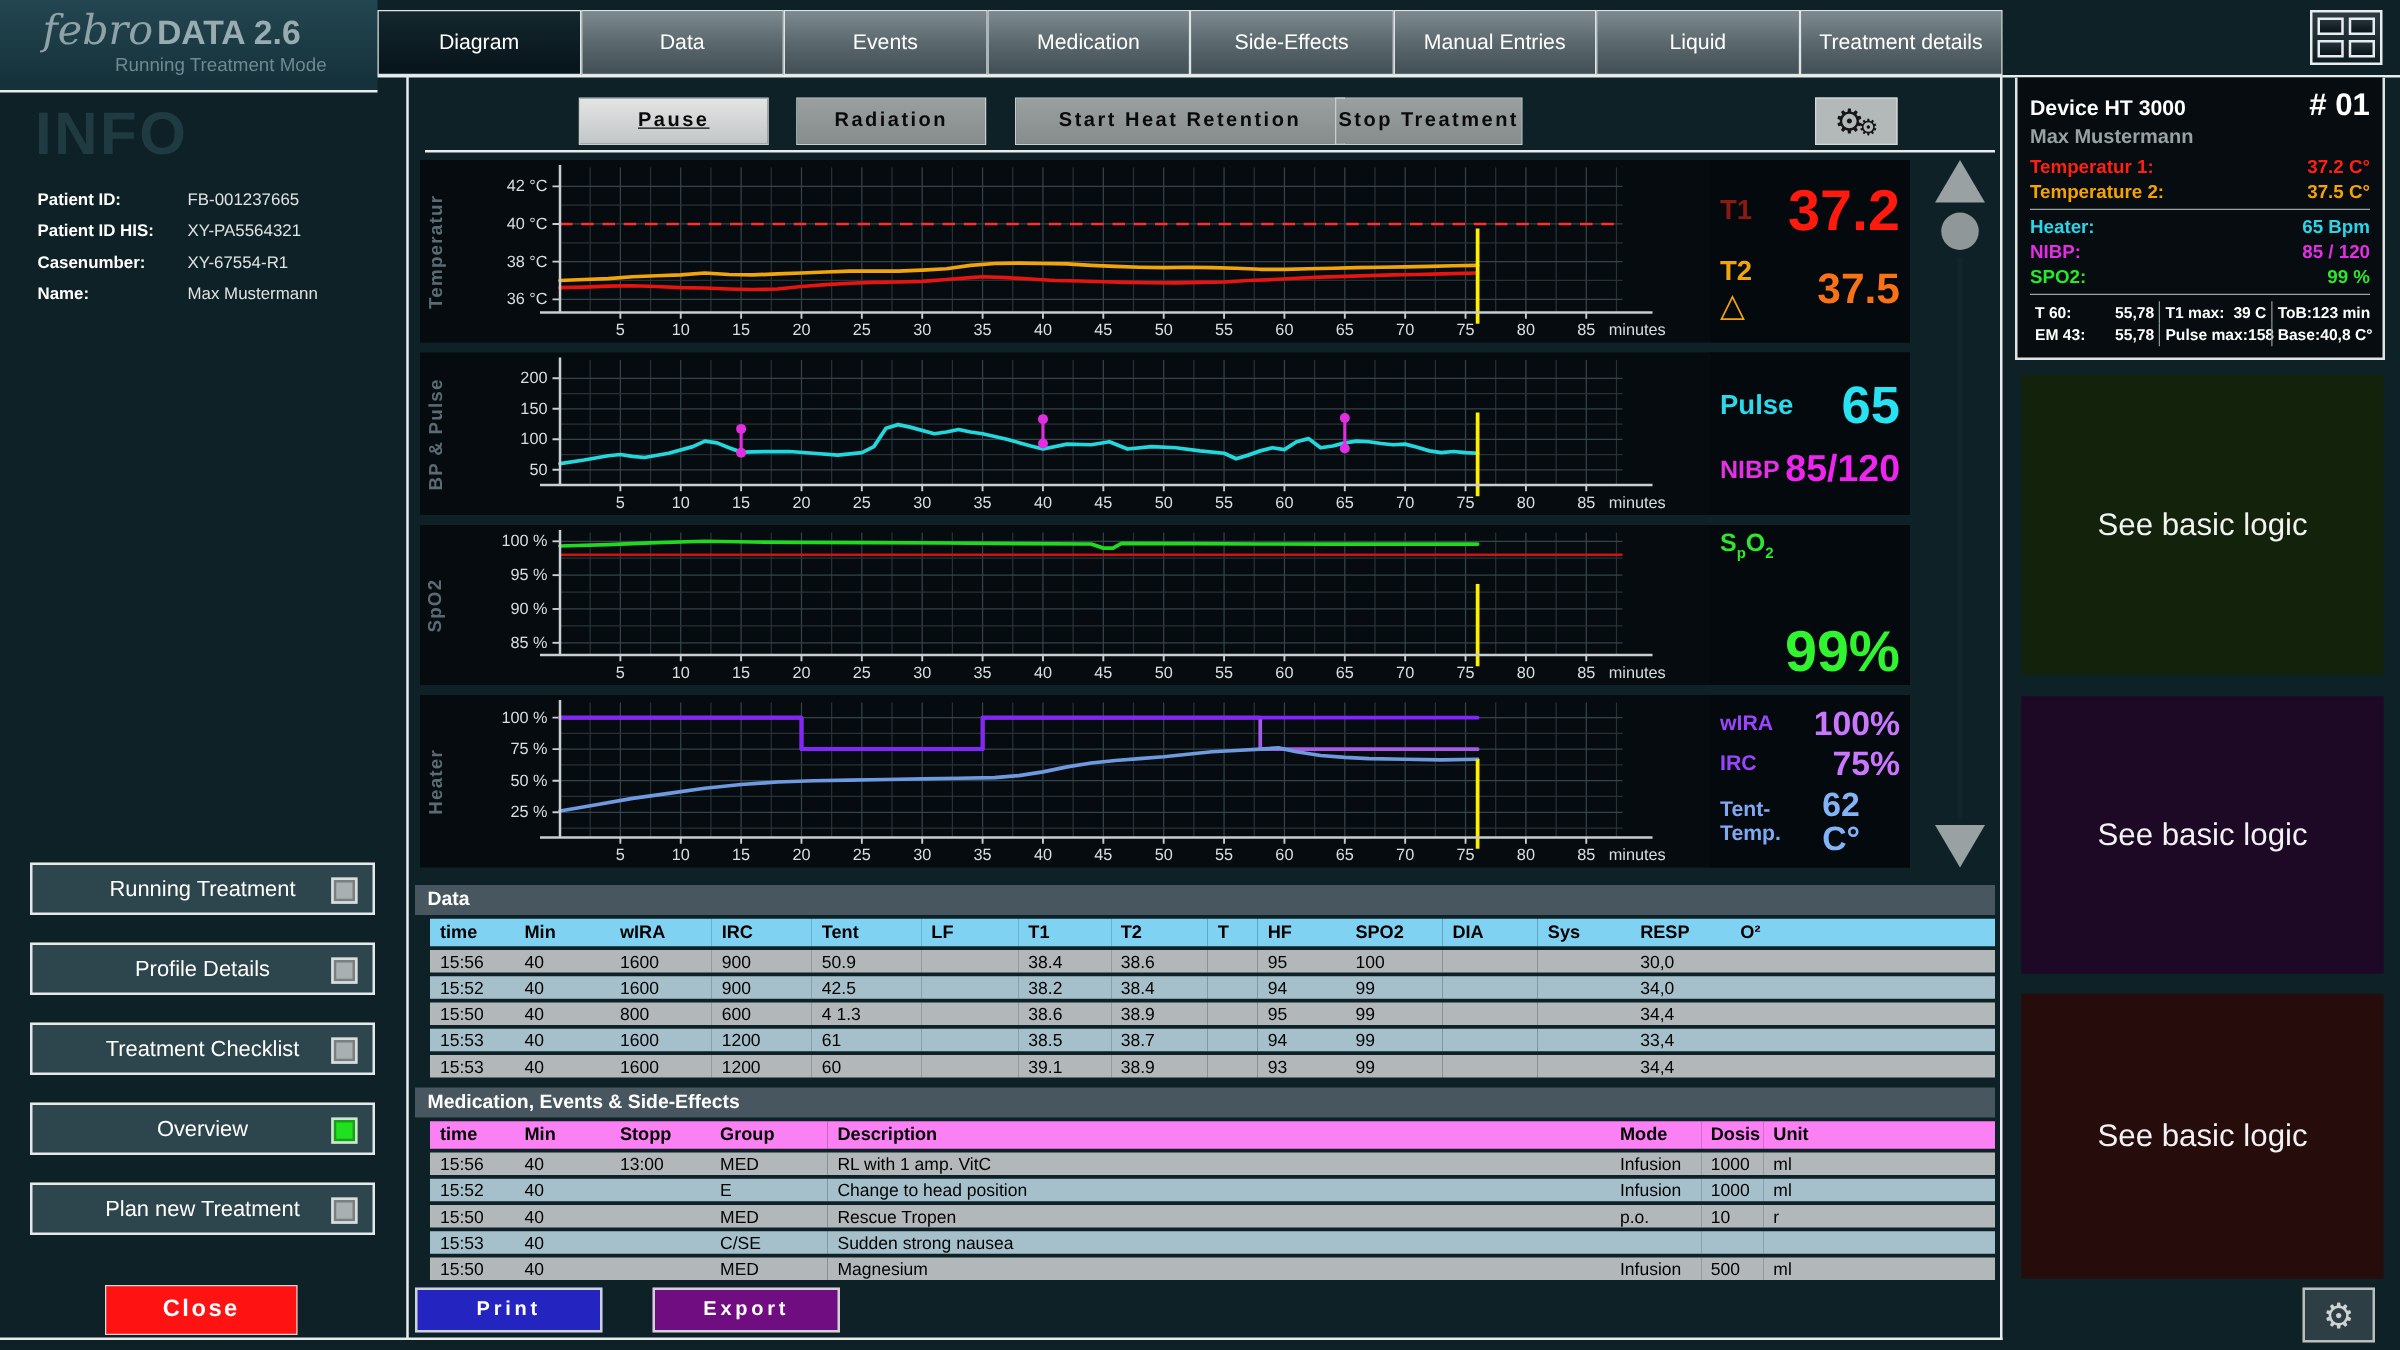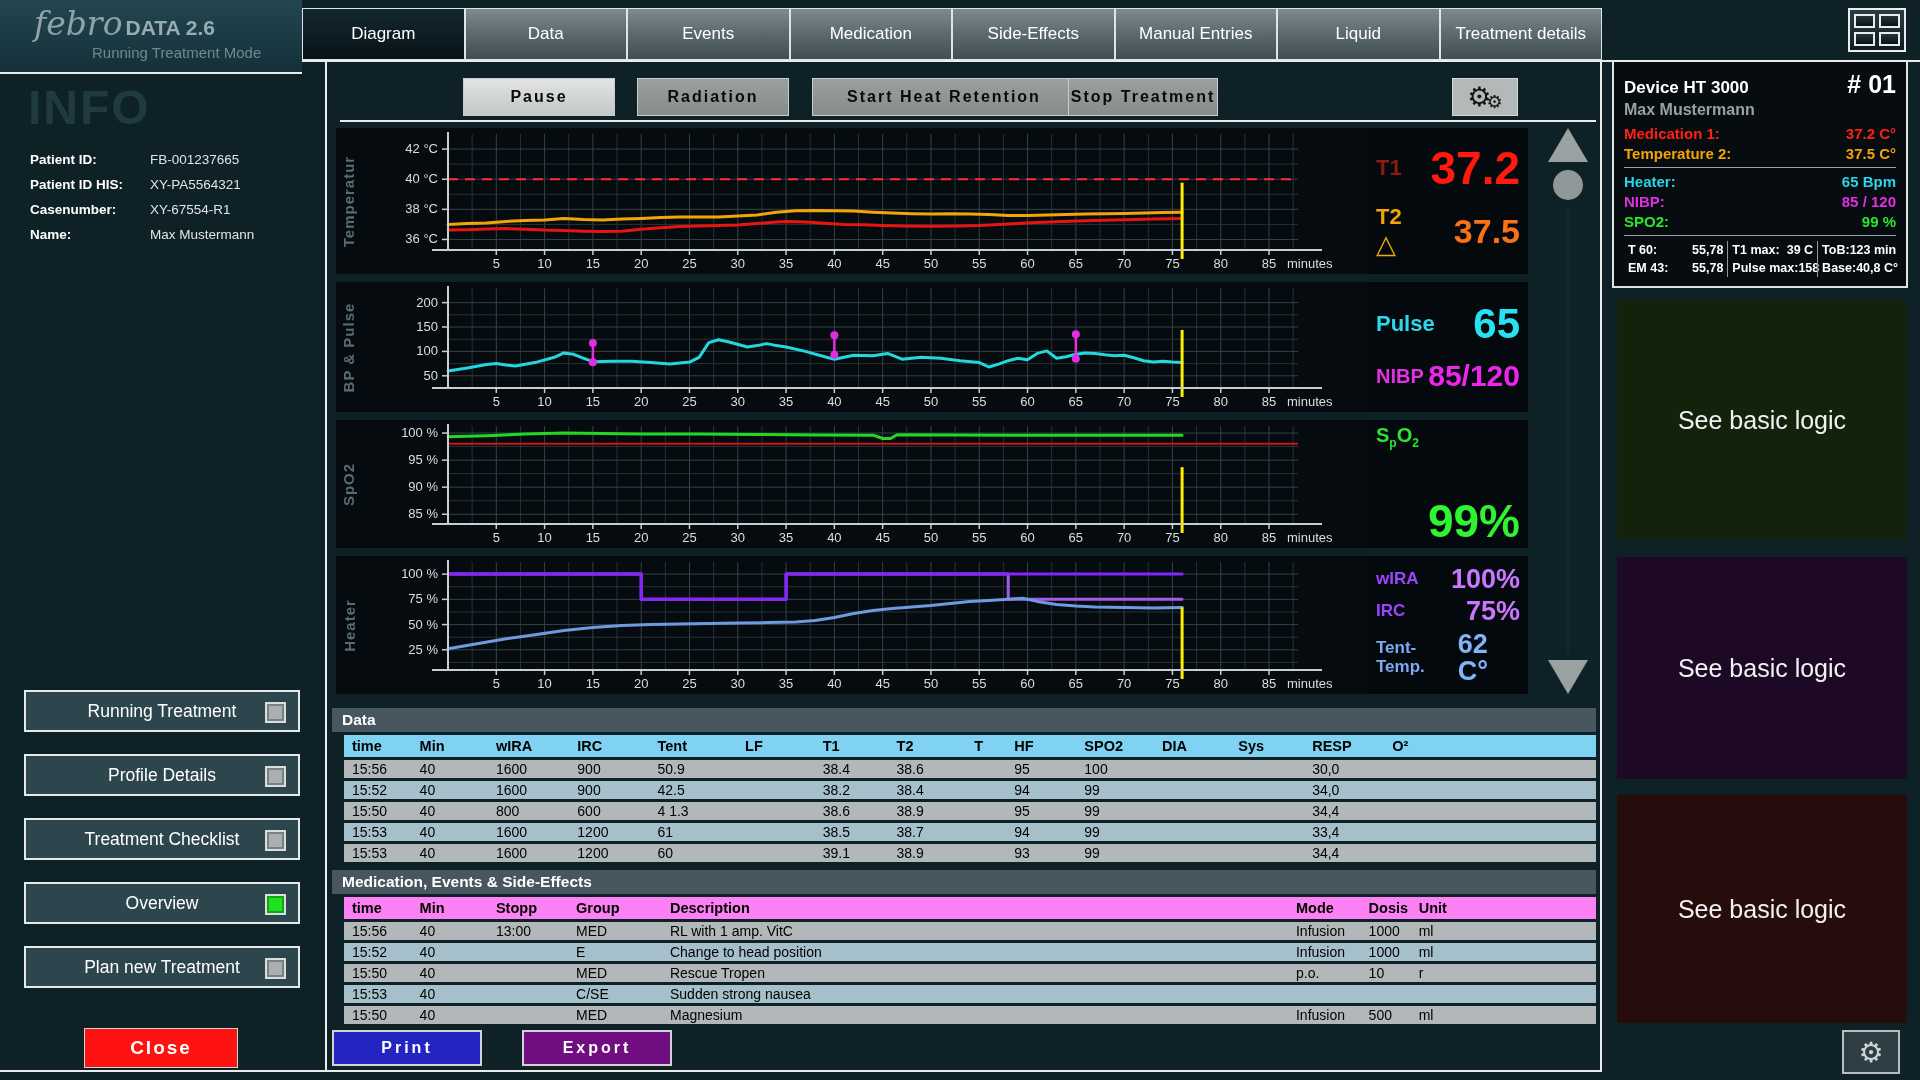--- a/index.html
+++ b/index.html
@@ -5,21 +5,21 @@
   html,body{margin:0;padding:0;background:#04090c;}
   .screen{position:relative;width:1920px;height:1080px;background:#0d2127;overflow:hidden;
           font-family:"Liberation Sans",sans-serif;}
   .abs{position:absolute;}
 
   
   .logo-area{left:0;top:0;width:302px;height:72px;border-bottom:2px solid #e9eced;
              background:linear-gradient(180deg,#234650,#143039);}
   .brand{position:absolute;left:34px;top:4px;white-space:nowrap;}
   .brand-script{font-family:"DejaVu Serif",serif;font-style:italic;font-size:33px;color:#8fa2a7;}
-  .brand-rest{font-size:21px;font-weight:bold;color:#97abb0;margin-left:3px;}
+  .brand-rest{font-size:27px;font-weight:bold;color:#97abb0;margin-left:3px;}
   .brand-sub{position:absolute;left:92px;top:44px;font-size:15px;color:#6f898f;white-space:nowrap;}
 
   
   .tab-bar{left:302px;top:8px;width:1300px;height:52px;display:flex;}
   .tab{flex:1;border:1px solid #dfe4e4;display:flex;align-items:center;justify-content:center;
        color:#fff;font-size:17px;background:linear-gradient(180deg,#7d8b90,#5b696e 50%,#414f55);cursor:default;}
   .tab.active{background:linear-gradient(180deg,#13272d,#07141a);text-align:center;}
   .hline-tabs{left:302px;top:60px;width:1300px;height:2px;background:#e9eced;}
   .hline-right-top{left:1602px;top:60px;width:318px;height:2px;background:#e9eced;}
 
@@ -46,21 +46,21 @@
   
   .vline-left{left:325px;top:60px;width:2px;height:1012px;background:#e9eced;}
   .vline-right{left:1600px;top:60px;width:2px;height:1012px;background:#e9eced;}
   .hline-bottom{left:0;top:1070px;width:1602px;height:2px;background:#e9eced;}
 
   
   .action-bar{left:336px;top:76px;width:1260px;height:42px;}
   .abtn{position:absolute;top:2px;height:38px;background:linear-gradient(180deg,#9aa0a0,#868c8c);
         border:1px solid #c9cdcd;color:#0a0a0a;font-weight:bold;font-size:16px;letter-spacing:2px;
         display:flex;align-items:center;justify-content:center;box-sizing:border-box;}
-  .abtn.light{background:linear-gradient(180deg,#e3e5e5,#c3c6c6);}
+  .abtn.light{background:linear-gradient(180deg,#e3e5e5,#c3c6c6);text-decoration:underline;}
   .settings-button{position:absolute;left:1116px;top:2px;width:66px;height:38px;background:#b3b8b8;
                    border:1px solid #d5d8d8;display:flex;align-items:center;justify-content:center;
                    color:#151515;box-sizing:border-box;}
   .gear-big{font-size:27px;line-height:1;}
   .gear-small{font-size:18px;line-height:1;margin-left:-5px;margin-top:10px;}
   .hline-sep{left:340px;top:120px;width:1256px;height:2px;background:#e9eced;}
 
   
   .charts-area{left:0;top:0;width:1920px;height:0;}
   .chart-row{position:absolute;left:336px;width:1192px;background:#050b0f;}
@@ -891,21 +891,21 @@
   <div class="abs bbtn export-button">Export</div>
 
   <div class="abs device-panel">
     <div class="dv-head">
       <span class="dv-title">Device HT 3000</span>
       <span class="dv-num"># 01</span>
     </div>
     <div class="dv-patient">Max Mustermann</div>
     <div>
         <div class="dv-row">
-          <span style="color: rgb(255, 32, 19);">Medication 1:</span>
+          <span style="color: rgb(255, 32, 19);">Temperatur 1:</span>
           <span style="color: rgb(255, 32, 19); text-align: right;">37.2 C°</span>
         </div>
         <div class="dv-row">
           <span style="color: rgb(245, 163, 0);">Temperature 2:</span>
           <span style="color: rgb(245, 163, 0);">37.5 C°</span>
         </div>
         <hr class="dv">
         <div class="dv-row">
           <span style="color: rgb(42, 213, 232);">Heater:</span>
           <span style="color: rgb(42, 213, 232);">65 Bpm</span>

